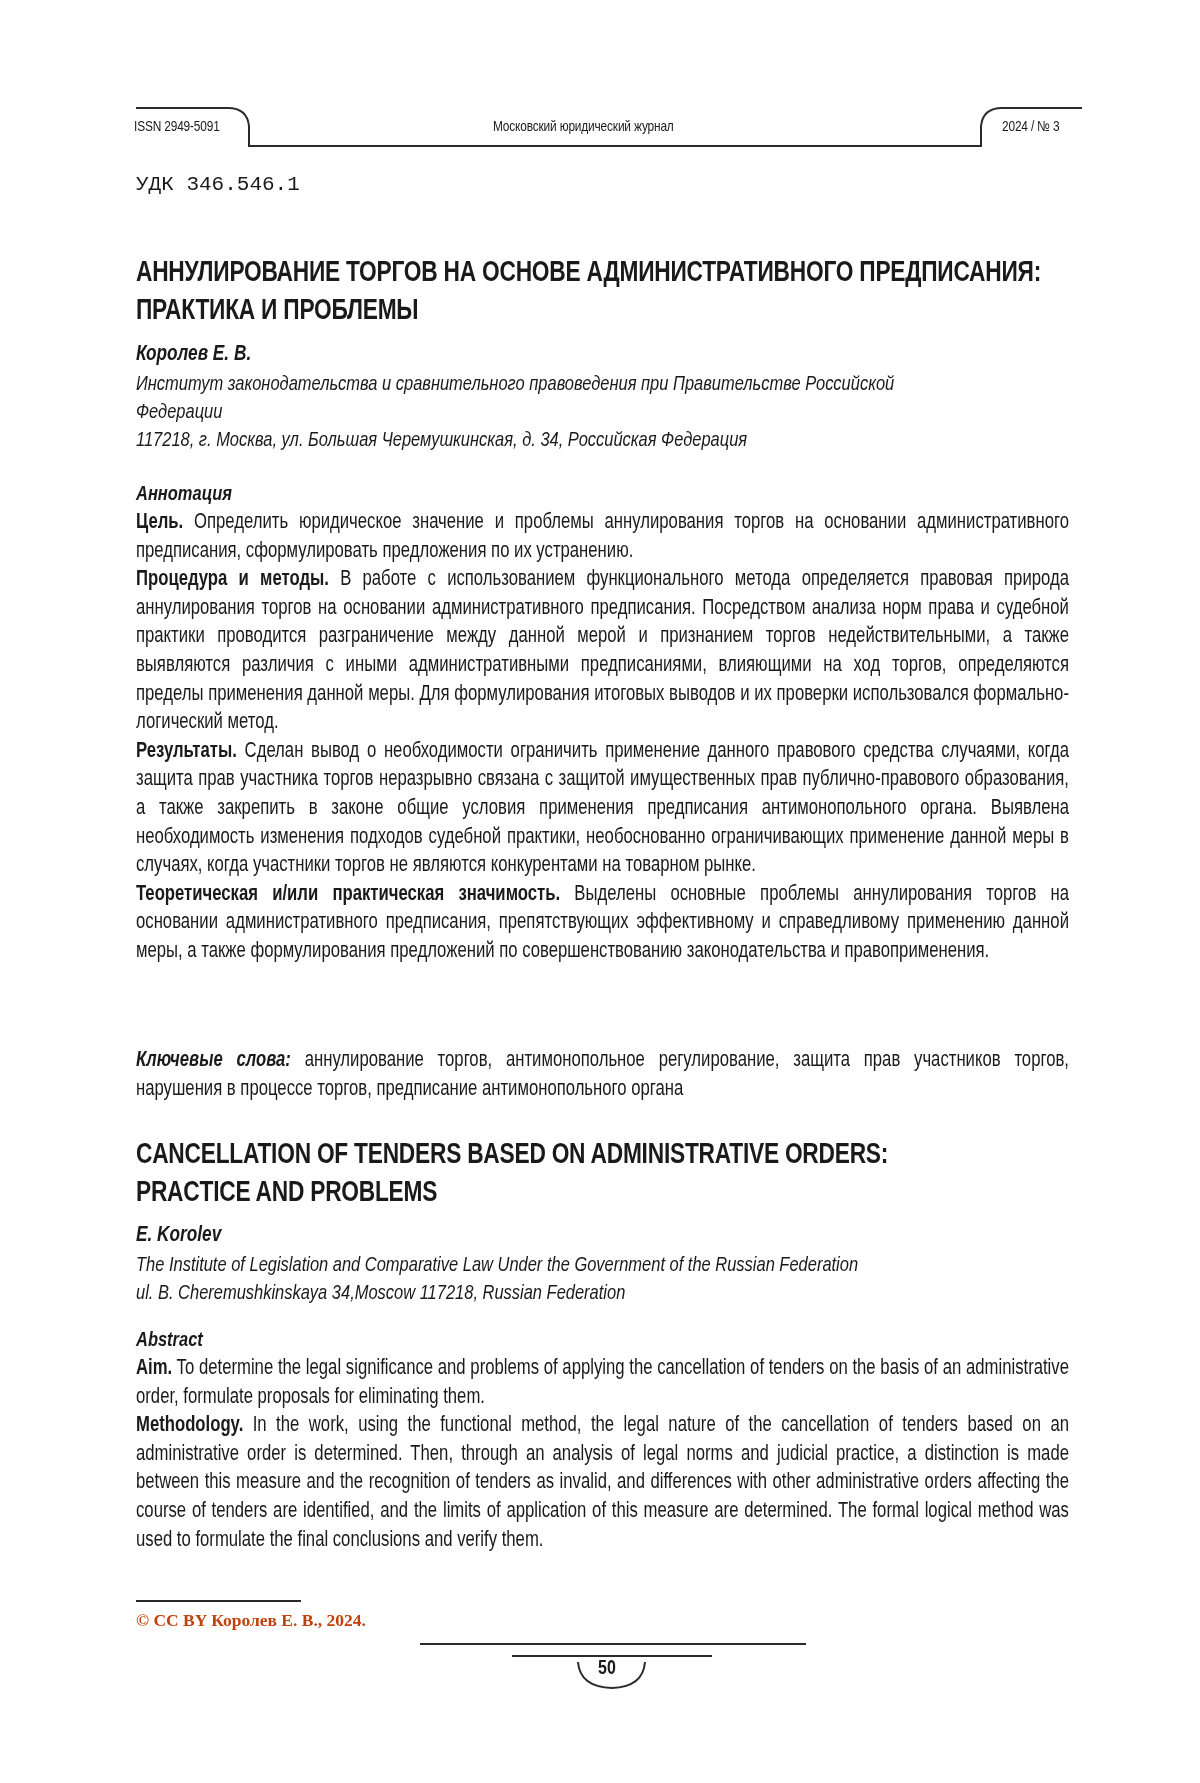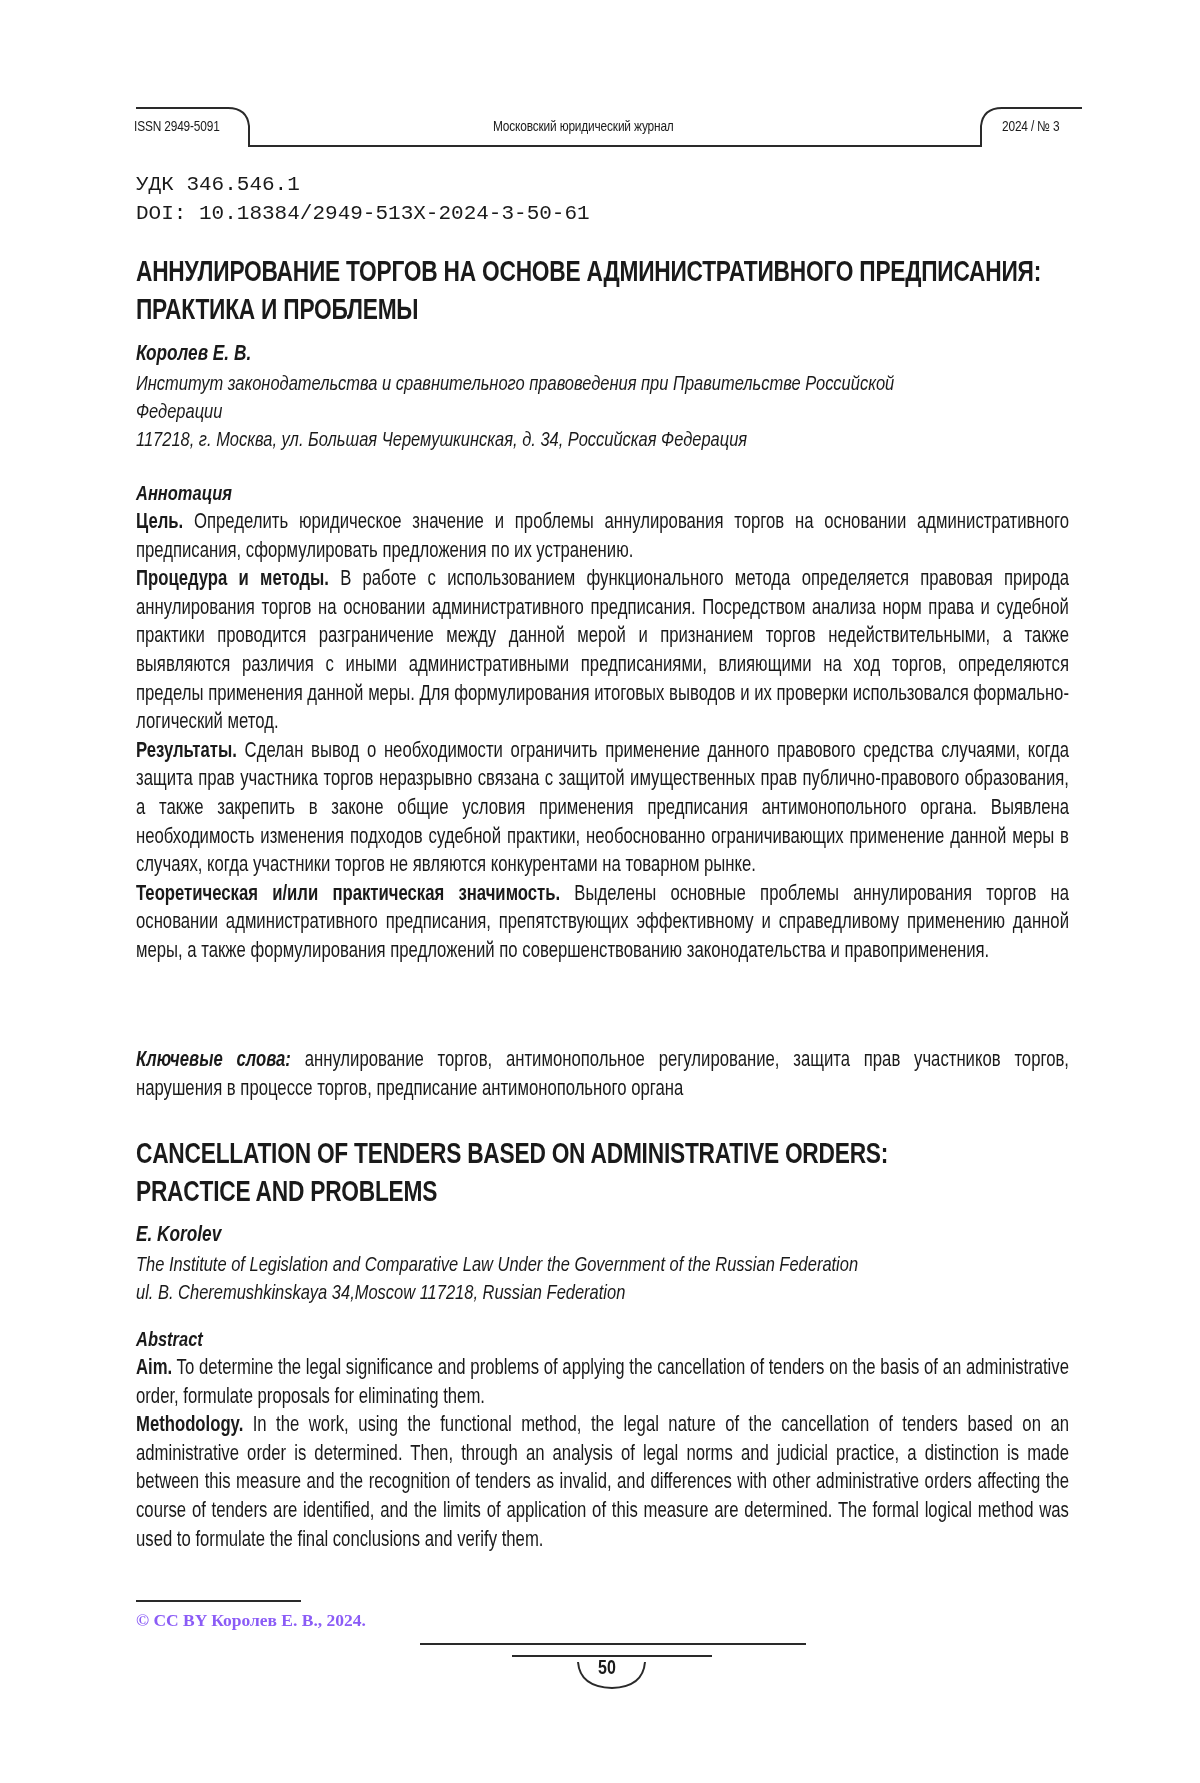--- a/index.html
+++ b/index.html
@@ -22,38 +22,37 @@
   .title { font-weight: bold; font-size: 29px; line-height: 38px; letter-spacing: -0.3px; }
   .author { font-weight: bold; font-style: italic; font-size: 22px; line-height: 28px; }
   .aff { font-style: italic; font-size: 21px; line-height: 28px; }
   .section-h { font-weight: bold; font-style: italic; font-size: 21px; line-height: 28px; }
   .para { font-size: 21.3px; line-height: 28.6px; text-align: justify; margin: 0; }
   .para b { font-weight: bold; }
   .kw-label { font-weight: bold; font-style: italic; }
 
   
   .fn-rule { position: absolute; left: 136px; top: 1588px; width: 165px; height: 2px; background: #2a2a2a; }
-  .copyright { position: absolute; left: 136px; top: 1598px; font-family: "Liberation Serif", serif; font-size: 17.5px; font-weight: bold; color: #8b5cf6; text-align: center; }
+  .copyright { position: absolute; left: 136px; top: 1598px; font-family: "Liberation Serif", serif; font-size: 17.5px; font-weight: bold; color: #c2410c; text-align: center; }
   .page-num { position: absolute; left: 595px; top: 1644px; width: 24px; text-align: center; font-family: "Liberation Sans", sans-serif; font-weight: bold; font-size: 20px; transform: scaleX(0.8); color: #1a1a1a; }
 </style>
 </head>
 <body>
 
 <div class="page">
 
   <svg class="hdr-svg" width="1200" height="140">
     <path d="M136 96 L228 96 Q247 96 249 114 L249 134 L981 134 L981 114 Q983 96 1002 96 L1082 96" fill="none" stroke="#2a2a2a" stroke-width="2"></path>
   </svg>
   <div class="hdr-text hdr-issn">ISSN 2949-5091</div>
   <div class="hdr-text hdr-journal">Московский юридический журнал</div>
   <div class="hdr-text hdr-issue">2024 / № 3</div>
 
   <div class="meta">
     <div>УДК 346.546.1</div>
-    <div>DOI: 10.18384/2949-513X-2024-3-50-61</div>
   </div>
 
   <div class="cond title" style="top:240px;">
     <div>АННУЛИРОВАНИЕ ТОРГОВ НА ОСНОВЕ АДМИНИСТРАТИВНОГО ПРЕДПИСАНИЯ:</div>
     <div>ПРАКТИКА И ПРОБЛЕМЫ</div>
   </div>
 
   <div class="cond author" style="top:327px;">Королев Е. В.</div>
 
   <div class="cond aff" style="top:357px;">

